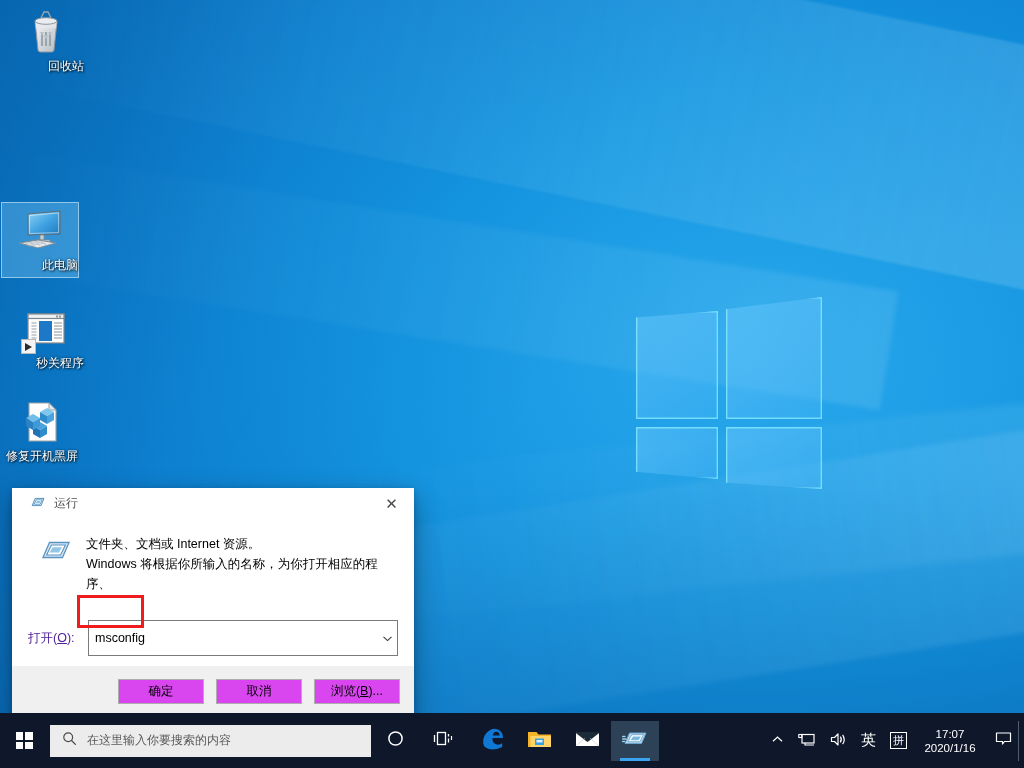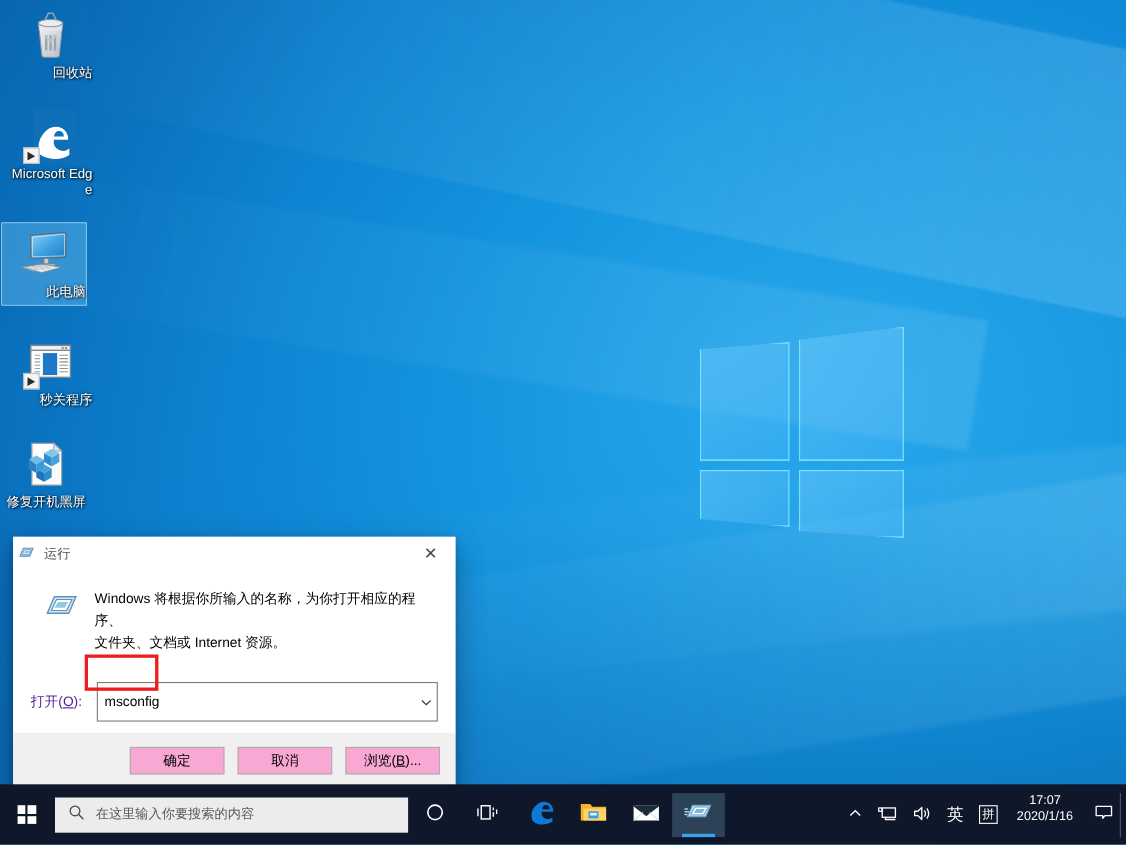--- a/index.html
+++ b/index.html
@@ -144,21 +144,21 @@
     background: #ffffff;
     box-shadow: 0 10px 26px rgba(0,0,0,.32), 0 2px 6px rgba(0,0,0,.22);
     font-size: 12px;
     color: #000;
   }
   #run-titlebar {
     height: 30px;
     display: flex;
     align-items: center;
     background: #ffffff;
-    padding-left: 4px;
+    padding-left: 18px;
     position: relative;
   }
   #run-titlebar .t-ico { width: 16px; height: 16px; margin-right: 8px; flex: 0 0 auto; }
   #run-titlebar .t-txt {
     font-size: 12px;
     color: #4f4f4f;
   }
   #run-close {
     position: absolute;
     right: 0; top: 0;
@@ -238,21 +238,21 @@
     border-top: 1px solid #f0f0f0;
     display: flex;
     align-items: center;
     justify-content: flex-end;
     padding-right: 14px;
     gap: 12px;
   }
   .dlg-btn {
     min-width: 86px;
     height: 25px;
-    background: #f9a8d4;
+    background: #d946ef;
     border: 1px solid #adadad;
     font-family: inherit;
     font-size: 12.5px;
     color: #000;
     cursor: default;
   }
   .dlg-btn u { text-decoration: underline; }
 
   
   #taskbar {
@@ -336,21 +336,21 @@
     font-size: 11px;
     line-height: 15px;
     text-align: center;
     color: #fff;
     font-family: "DejaVu Sans", sans-serif;
   }
   #clock {
     height: 40px;
     padding: 0 10px 0 8px;
     display: flex; flex-direction: column;
-    align-items: center; justify-content: flex-start;
+    align-items: center; justify-content: center;
     color: #ffffff;
     font-size: 11.5px;
     line-height: 14px;
     min-width: 74px;
   }
   #action-center {
     width: 30px; height: 40px;
     display: flex; align-items: center; justify-content: center;
   }
   #show-desktop {
@@ -399,31 +399,20 @@
         <g transform="translate(24,27)" opacity="0.9">
           <path d="M-6 -3 L-2 -3 L-4 1 Z" fill="#b9c2c8"></path>
           <path d="M6 -3 L2 -3 L4 1 Z" fill="#b9c2c8"></path>
           <path d="M0 4 L-3 0 L3 0 Z" fill="#b9c2c8"></path>
         </g>
       </svg>
     </div>
     <div class="lbl">回收站</div>
   </div>
 
-  <div class="desk-icon" style="left:8px; top:100px;">
-    <div class="glyph">
-      <svg width="48" height="48" viewBox="0 0 48 48">
-        <rect x="8" y="0" width="40" height="48" fill="#0f70b7"></rect>
-        <path d="M14 40 Q11 30 17 22 Q24 13 33 16 Q40 19 40 27 L27 27 Q26 33 31 36 Q36 39 41 35 L41 41 Q33 46 24 44 Q17 43 14 40 Z
-                 M27 24 L36 24 Q36 19 31.5 19 Q28 19 27 24 Z" fill="#ffffff"></path>
-      </svg>
-      <span class="shortcut-arrow"></span>
-    </div>
-    <div class="lbl">Microsoft Edge</div>
-  </div>
 
   <div class="desk-icon selected" style="left:2px; top:203px; width:76px; padding:4px 0 5px 0;">
     <div class="glyph">
       <svg width="48" height="48" viewBox="0 0 48 48">
         <defs>
           <linearGradient id="scr" x1="0" y1="0" x2="1" y2="1">
             <stop offset="0" stop-color="#8fd4f7"></stop>
               <stop offset="0.55" stop-color="#3ea0e0"></stop>
               <stop offset="1" stop-color="#1f79c2"></stop>
           </linearGradient>
@@ -522,22 +511,22 @@
     <div id="run-body">
       <div class="run-desc-row">
         <span class="run-desc-ico">
           <svg width="32" height="32" viewBox="0 0 32 32">
             <path d="M3 21.5 L9.5 6.5 L29 6.5 L22.5 21.5 Z" fill="#d7e9f7" stroke="#5b93c0" stroke-width="1.3"></path>
             <path d="M6.6 19 L11.4 9 L25.4 9 L20.6 19 Z" fill="#ffffff" stroke="#5b93c0" stroke-width="1.1"></path>
             <path d="M9.6 16.6 L12.7 11.3 L22 11.3 L18.9 16.6 Z" fill="#93c5e4"></path>
           </svg>
         </span>
         <div class="run-desc-txt">
+          <div>文件夹、文档或 Internet 资源。</div>
           <div>Windows 将根据你所输入的名称，为你打开相应的程序、</div>
-          <div>文件夹、文档或 Internet 资源。</div>
         </div>
       </div>
 
       <div class="run-open-row">
         <span class="run-open-lbl"><span>打开(</span><u>O</u><span>):</span></span>
         <div class="combo-wrap">
           <div class="combo">
             <input type="text" value="msconfig" style="">
             <span class="caret">
               <svg width="11" height="11" viewBox="0 0 11 11">

